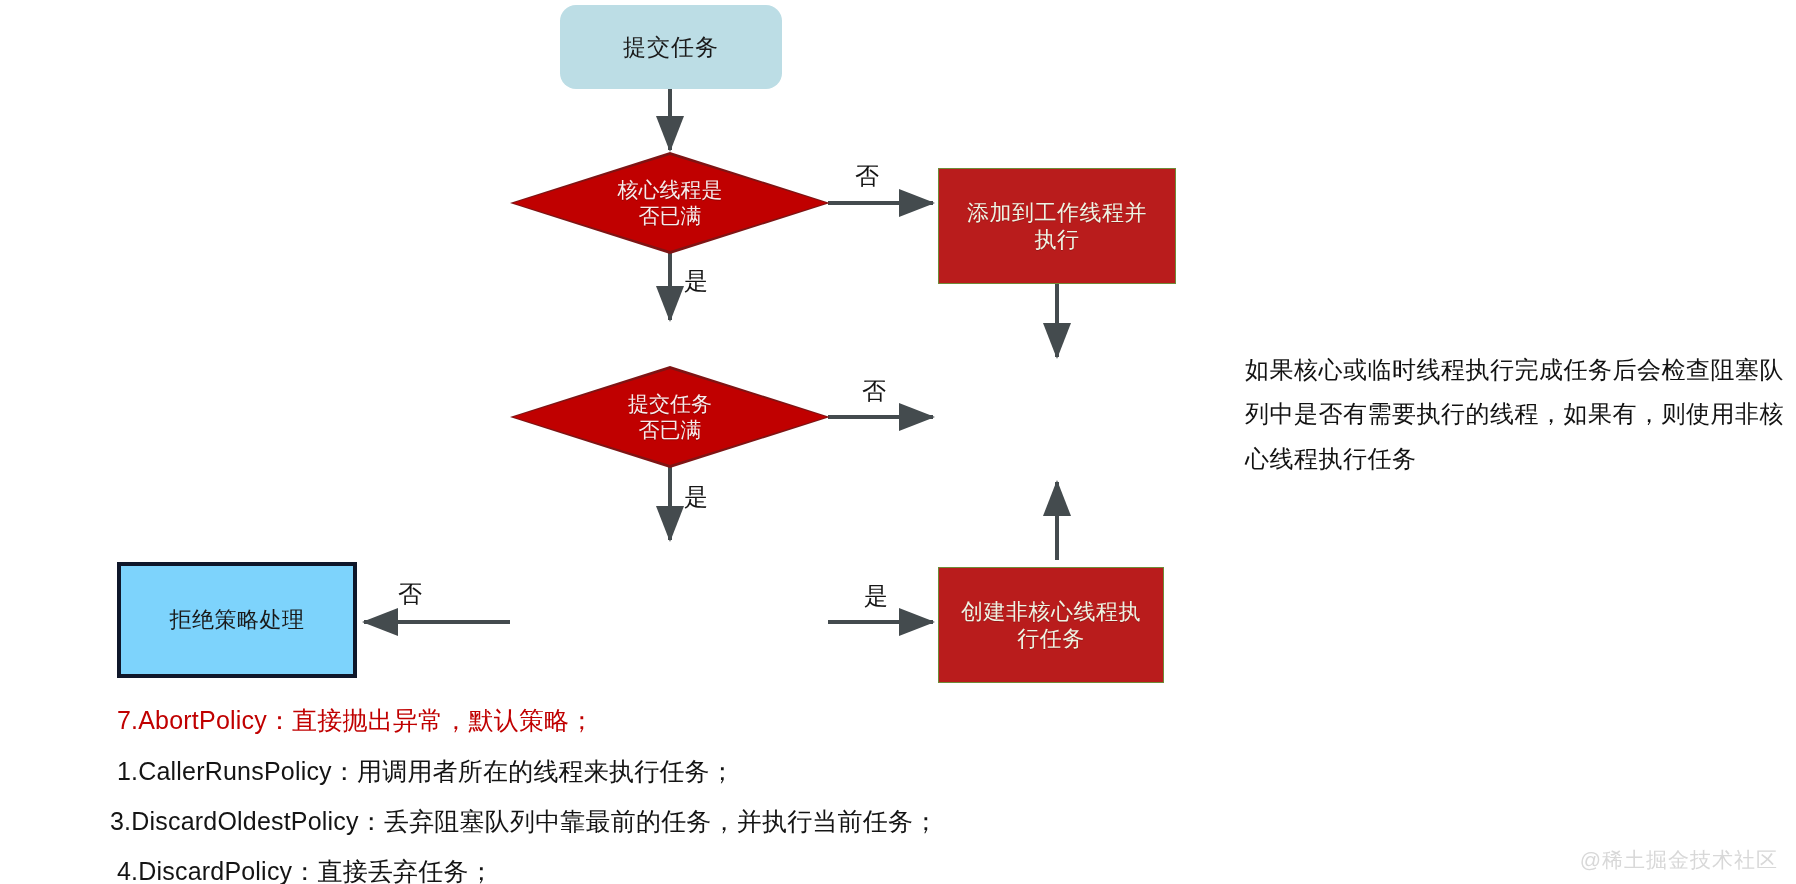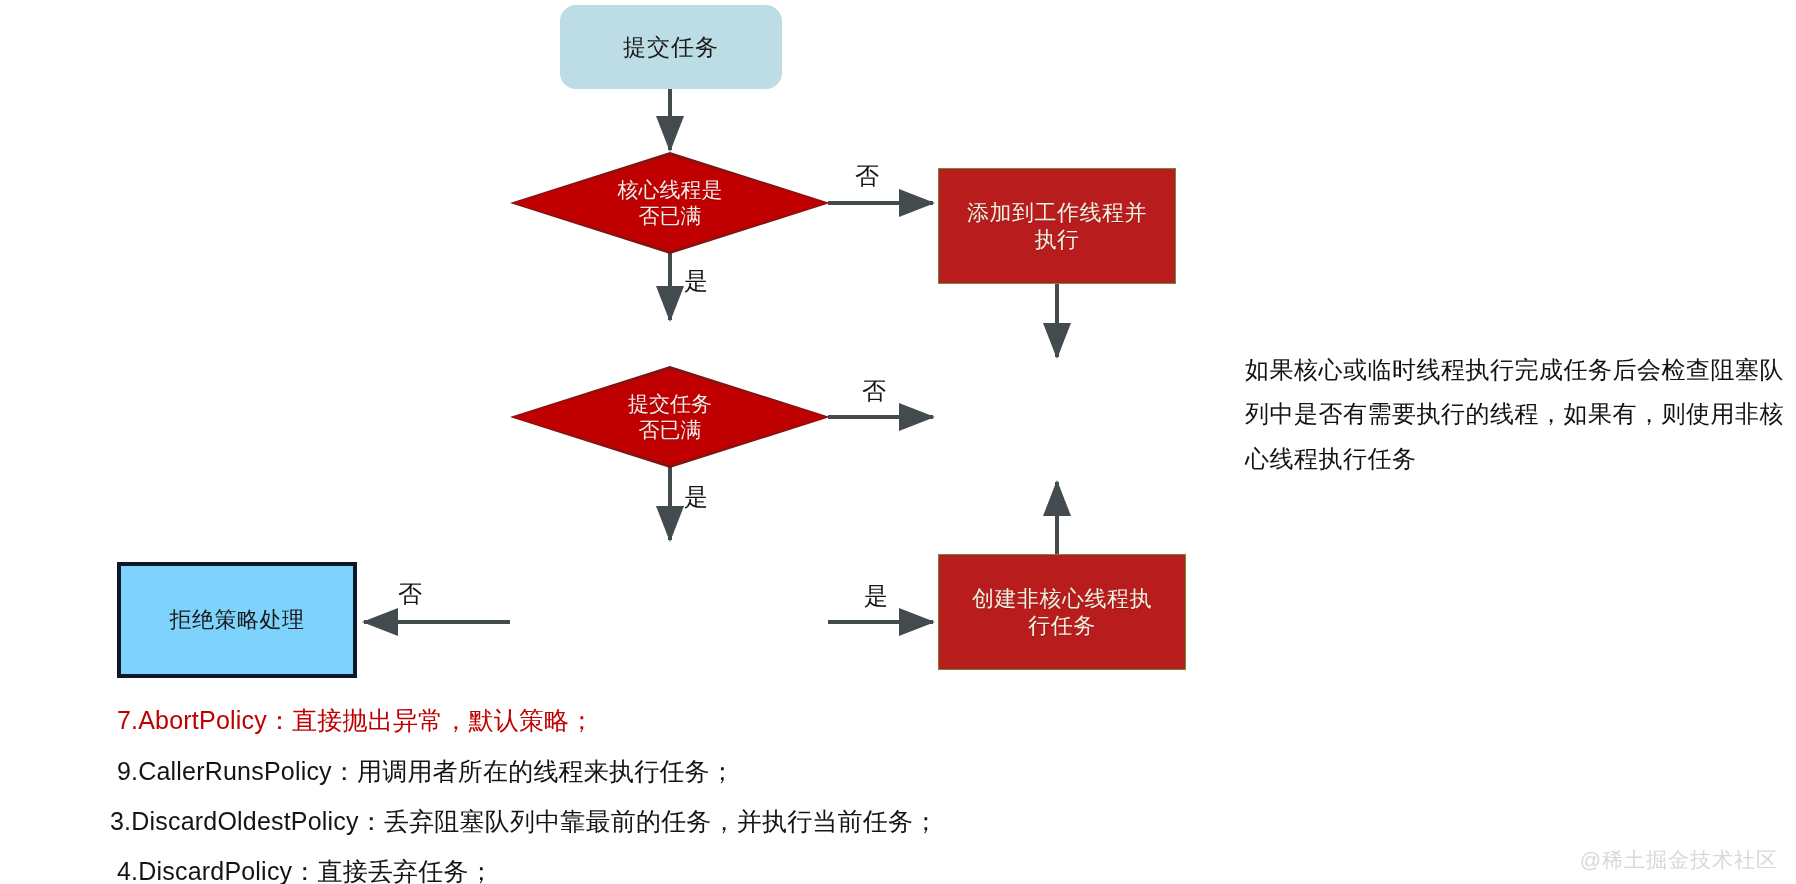--- a/index.html
+++ b/index.html
@@ -206,42 +206,42 @@
     <div class="diamond-text">提交任务
 否已满</div>
   </div>
 
 
 
   <div class="node node-box node-yellow" style="left:117px; top:562px; width:240px; height:116px;">
     <span class="label">拒绝策略处理</span>
   </div>
 
-  <div class="node node-box node-green" style="left:938px; top:554px; width:248px; height:116px;">
+  <div class="node node-box node-green" style="left:938px; top:567px; width:226px; height:116px;">
     <span class="label">创建非核心线程执
 行任务</span>
   </div>
 
   <div class="edge-label" style="left:855px; top:160px;">否</div>
 
   <div class="edge-label" style="left:684px; top:265px;">是</div>
 
   <div class="edge-label" style="left:862px; top:375px;">否</div>
 
   <div class="edge-label" style="left:684px; top:481px;">是</div>
 
   <div class="edge-label" style="left:398px; top:578px;">否</div>
 
   <div class="edge-label" style="left:864px; top:580px;">是</div>
 
   <div class="annotation" style="left:1245px; top:348px;">如果核心或临时线程执行完成任务后会检查阻塞队列中是否有需要执行的线程，如果有，则使用非核心线程执行任务</div>
 
   <div class="policy-line accent" style="left:117px; top:704px;">7.AbortPolicy：直接抛出异常，默认策略；</div>
 
-  <div class="policy-line" style="left:117px; top:755px;">9.CallerRunsPolicy：用调用者所在的线程来执行任务；</div>
+  <div class="policy-line" style="left:117px; top:755px;">1.CallerRunsPolicy：用调用者所在的线程来执行任务；</div>
 
   <div class="policy-line" style="left:110px; top:805px;">3.DiscardOldestPolicy：丢弃阻塞队列中靠最前的任务，并执行当前任务；</div>
 
   <div class="policy-line" style="left:117px; top:855px;">4.DiscardPolicy：直接丢弃任务；</div>
 
   <div class="watermark">@稀土掘金技术社区</div>
 
 </div>
 
 </body></html>

